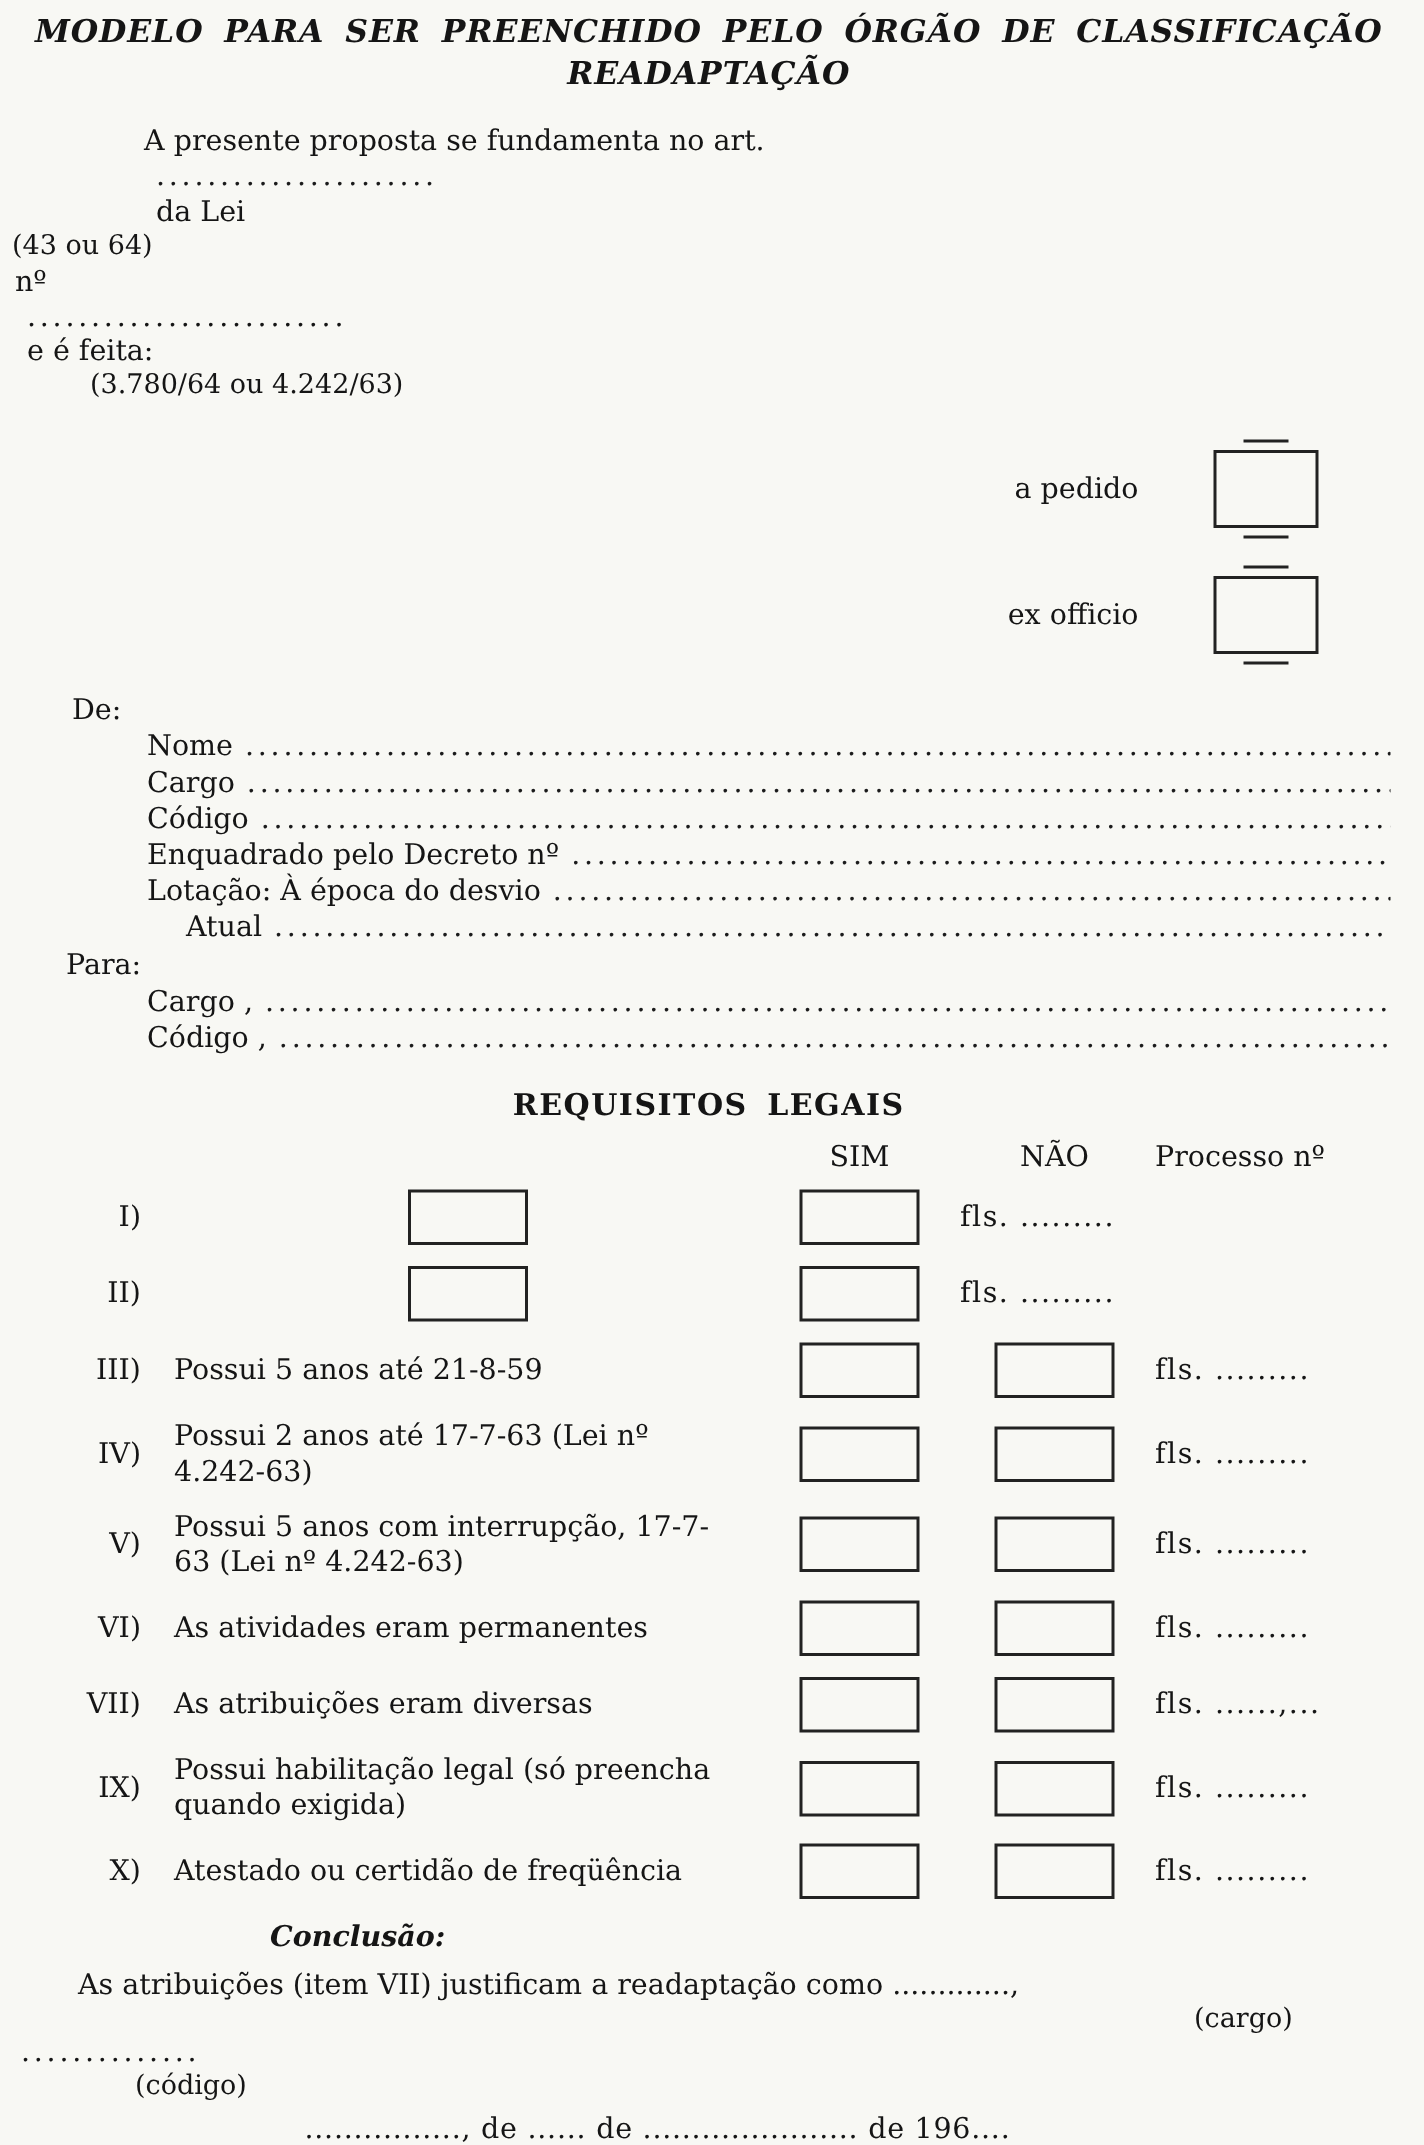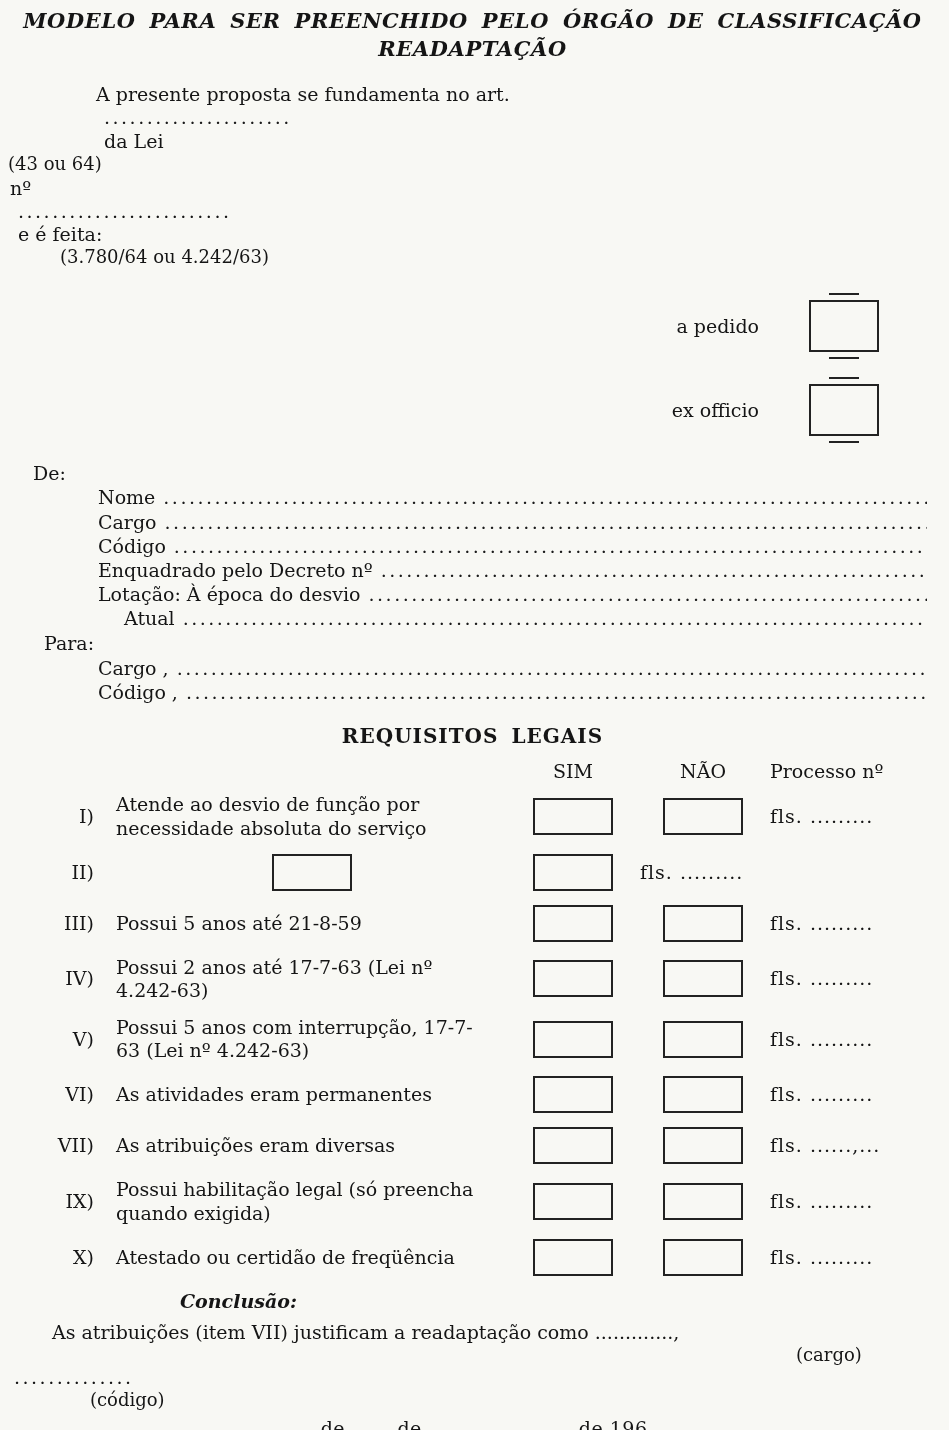--- a/index.html
+++ b/index.html
@@ -28,21 +28,21 @@
   .note-art { margin-top:0px; }
   .intro-line2 { margin:2px 0 0 2px; width:470px; }
   .note-law { margin-left:52px; }
 
   .options { margin-top:10px; }
   .option-row { display:flex; justify-content:flex-end; align-items:center; margin:32px 58px 0 0; gap:50px; }
   .bigbox { width:70px; height:52px; border:2px solid #222; background:transparent; position:relative; }
   .bigbox::before { content:""; position:absolute; left:28%; right:28%; top:-9px; border-top:2px solid #222; }
   .bigbox::after  { content:""; position:absolute; left:28%; right:28%; bottom:-9px; border-bottom:2px solid #222; }
 
-  .sec-head { margin:26px 0 0 25px; }
+  .sec-head { margin:26px 0 0 40px; }
   .field-row { display:flex; align-items:flex-end; margin:1px 10px 0 90px; }
   .field-row .dotfill { margin-left:8px; }
   .field-row.extra-indent { margin-left:116px; }
   .para-head { margin:2px 0 0 36px; }
 
   .req-title { text-align:center; font-weight:bold; font-size:20px; letter-spacing:1px; word-spacing:5px; margin:20px 0 12px 0; }
   .req-grid { display:grid; grid-template-columns:108px 392px 130px 130px 1fr; align-items:center; margin-bottom:14px; }
   .req-headrow { margin-bottom:10px; align-items:baseline; }
   .col-center { text-align:center; }
   .col-left { text-align:left; padding-left:2px; white-space:nowrap; }
@@ -139,21 +139,20 @@
   <div class="req-grid req-headrow">
     <span></span>
       <span></span>
     <span class="col-center">SIM</span>
     <span class="col-center">NÃO</span>
     <span class="col-left">Processo nº</span>
   </div>
 
   <div class="req-grid">
     <span class="req-num">I)</span>
-    <span class="req-text">Atende ao desvio de função por necessidade absoluta do serviço</span>
     <span class="reqbox"></span>
     <span class="reqbox"></span>
     <span class="req-fls">fls. .........</span>
   </div>
 
   <div class="req-grid">
     <span class="req-num">II)</span>
     <span class="reqbox"></span>
     <span class="reqbox"></span>
     <span class="req-fls">fls. .........</span>

